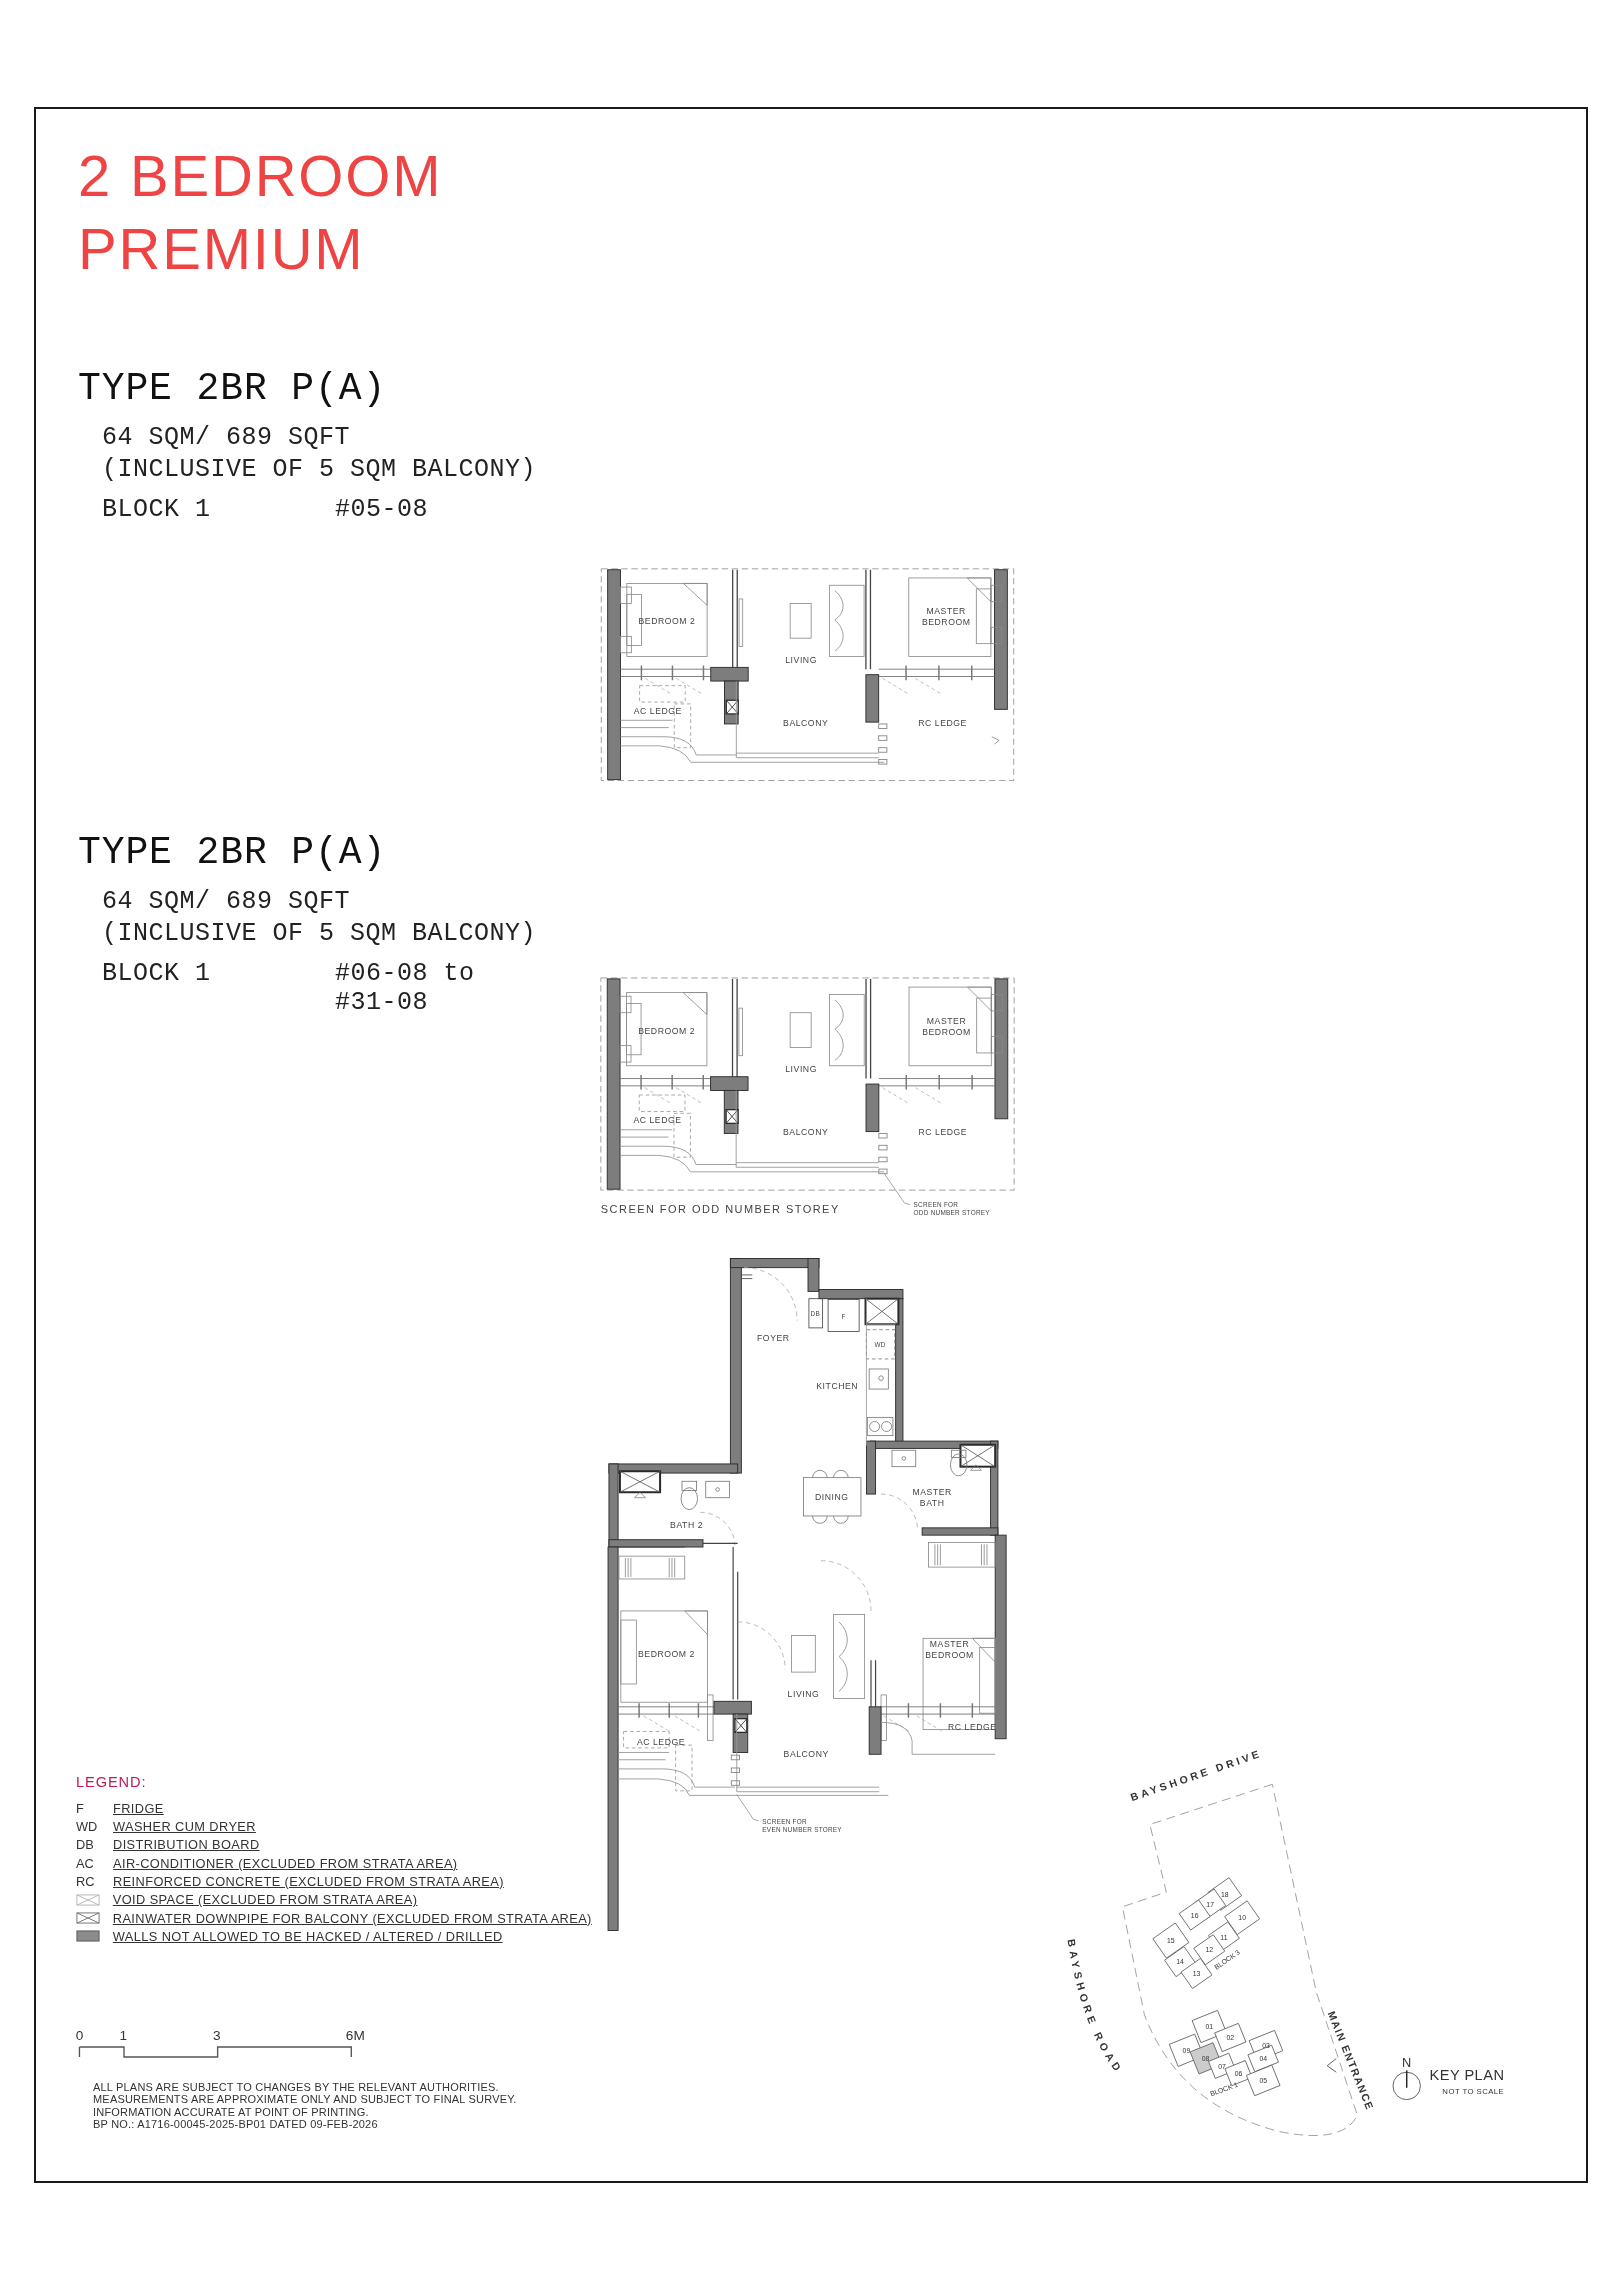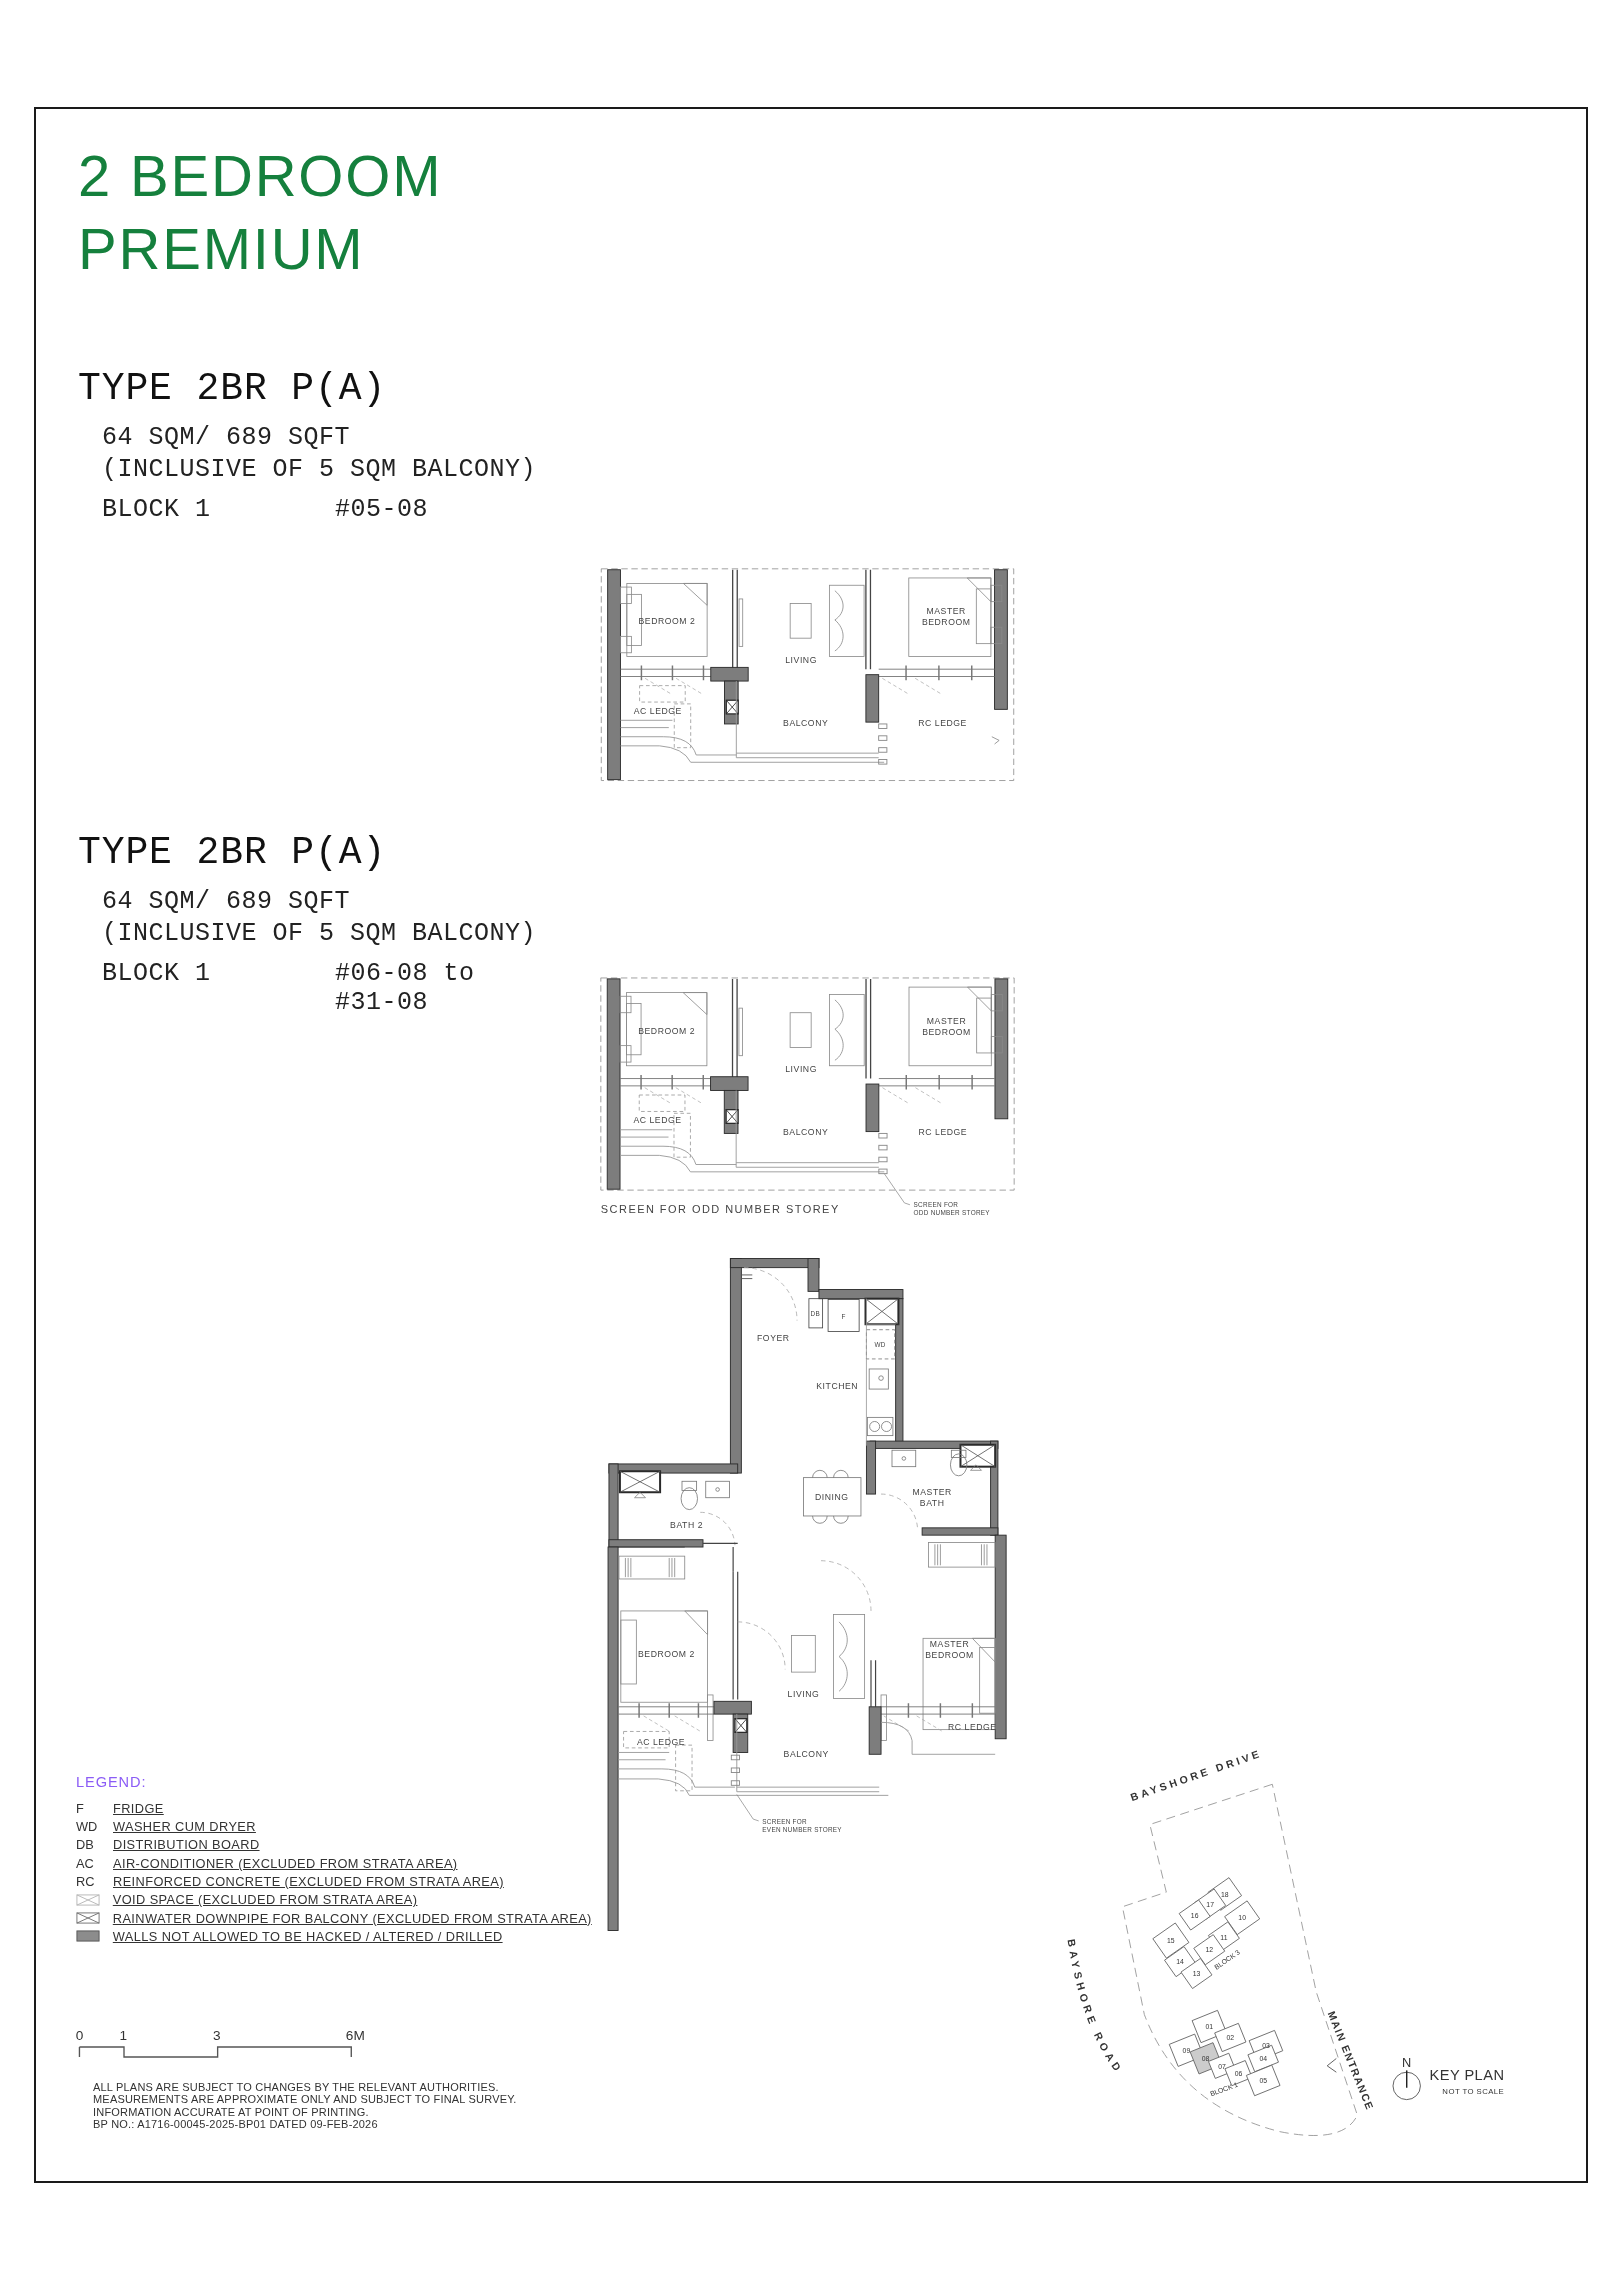--- a/index.html
+++ b/index.html
@@ -1,27 +1,27 @@
 <!DOCTYPE html>
 <html style="font-size:14.6px"><head>
 <meta charset="utf-8">
 <style>
   html,body{margin:0;padding:0;background:#ffffff;}
   .page{position:relative;width:1620px;height:2287px;background:#ffffff;
         font-family:"Liberation Sans",sans-serif;color:#1a1a1a;overflow:hidden;}
   .page-border{position:absolute;left:34px;top:107px;width:1550px;height:2072px;
         border:2.7px solid #1a1a1a;}
   .title{position:absolute;left:78px;top:139px;font-size:58px;letter-spacing:1.8px;
-        line-height:73px;font-weight:400;color:#15803d;}
+        line-height:73px;font-weight:400;color:#ef4444;}
   .spec{position:absolute;left:78px;font-family:Liberation Mono, monospace;}
   .spec-heading{font-size:38px;letter-spacing:0.9px;color:#111;}
   .spec-line{font-size:25px;letter-spacing:0.5px;color:#222;margin-left:24px;}
   .spec-units{position:absolute;left:233px;top:0;}
   .legend{position:absolute;left:76px;top:1774px;font-size:12.8px;color:#333;}
-  .legend-heading{font-size:14.6px;letter-spacing:0.9px;margin-bottom:9.1px;color:#8b5cf6;}
+  .legend-heading{font-size:14.6px;letter-spacing:0.9px;margin-bottom:9.1px;color:#be185d;}
   .legend-row{display:flex;align-items:center;height:18.3px;}
   .legend-abbr{width:37px;flex:0 0 37px;}
   .legend-sym{width:24px;height:12px;flex:0 0 24px;margin-right:12.8px;position:relative;}
   .legend-desc{letter-spacing:0.4px;text-decoration:underline;}
   .disclaimer{position:absolute;left:93px;top:2081px;font-size:11px;line-height:12.3px;
         letter-spacing:0.2px;color:#333;}
   svg text{font-family:"Liberation Sans",sans-serif;fill:#333;}
   .roomlabel{font-size:9.5px;letter-spacing:0.6px;fill:#444;}
   .tinylabel{font-size:7px;letter-spacing:0.3px;fill:#444;}
   .caption{font-size:12px;letter-spacing:1.6px;fill:#444;}

